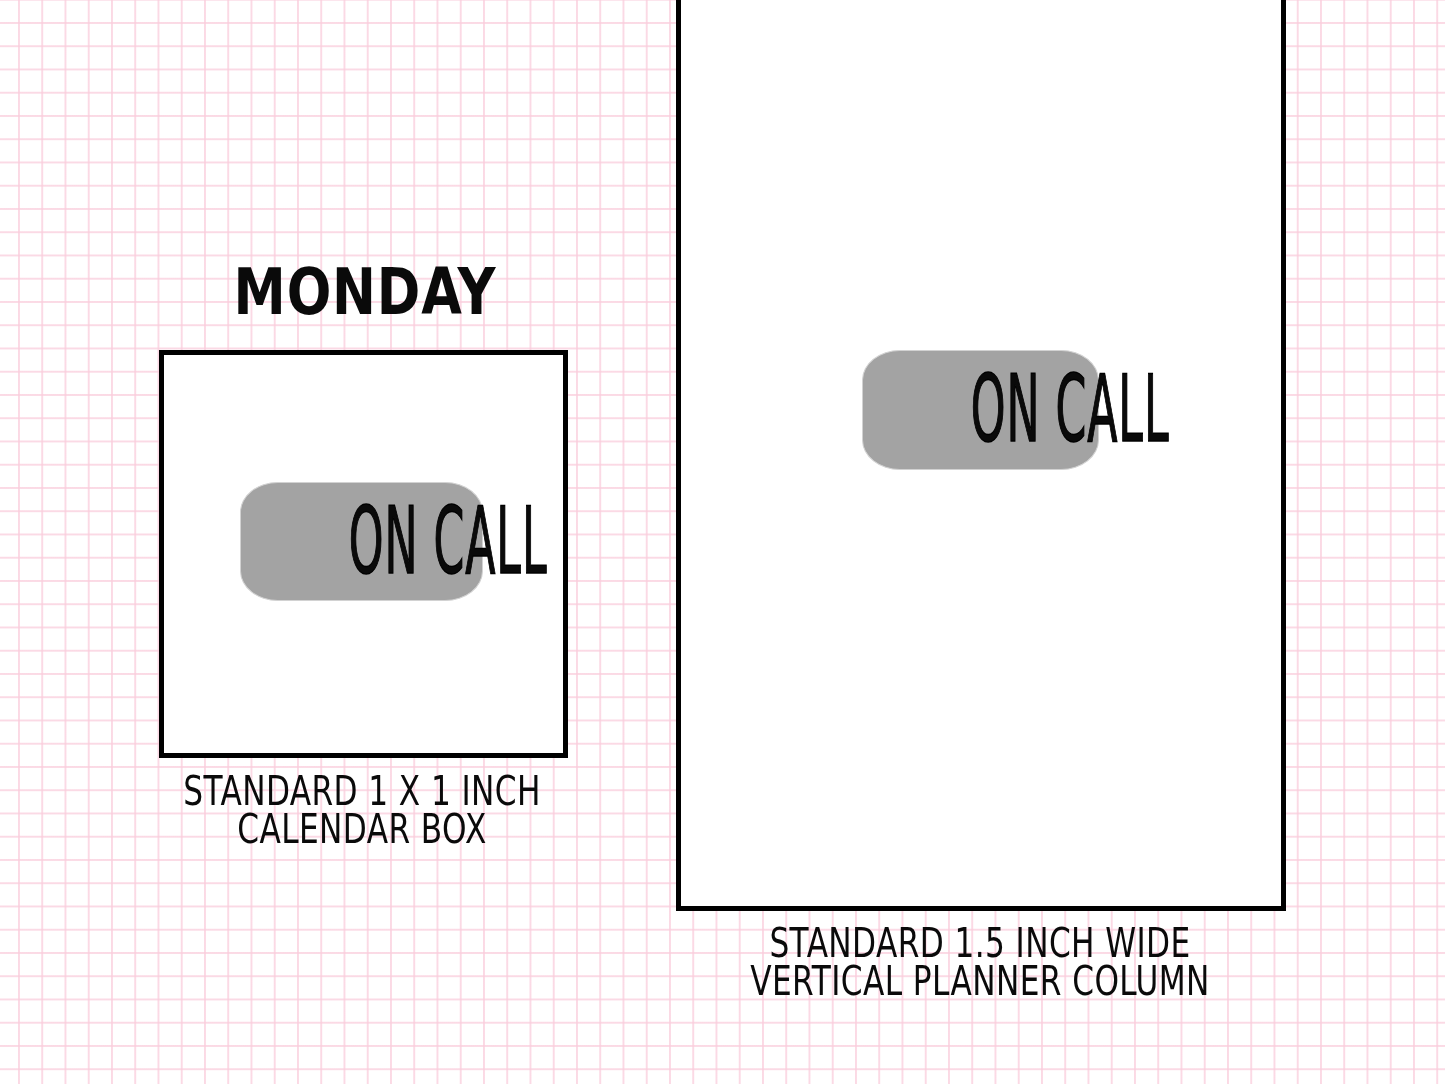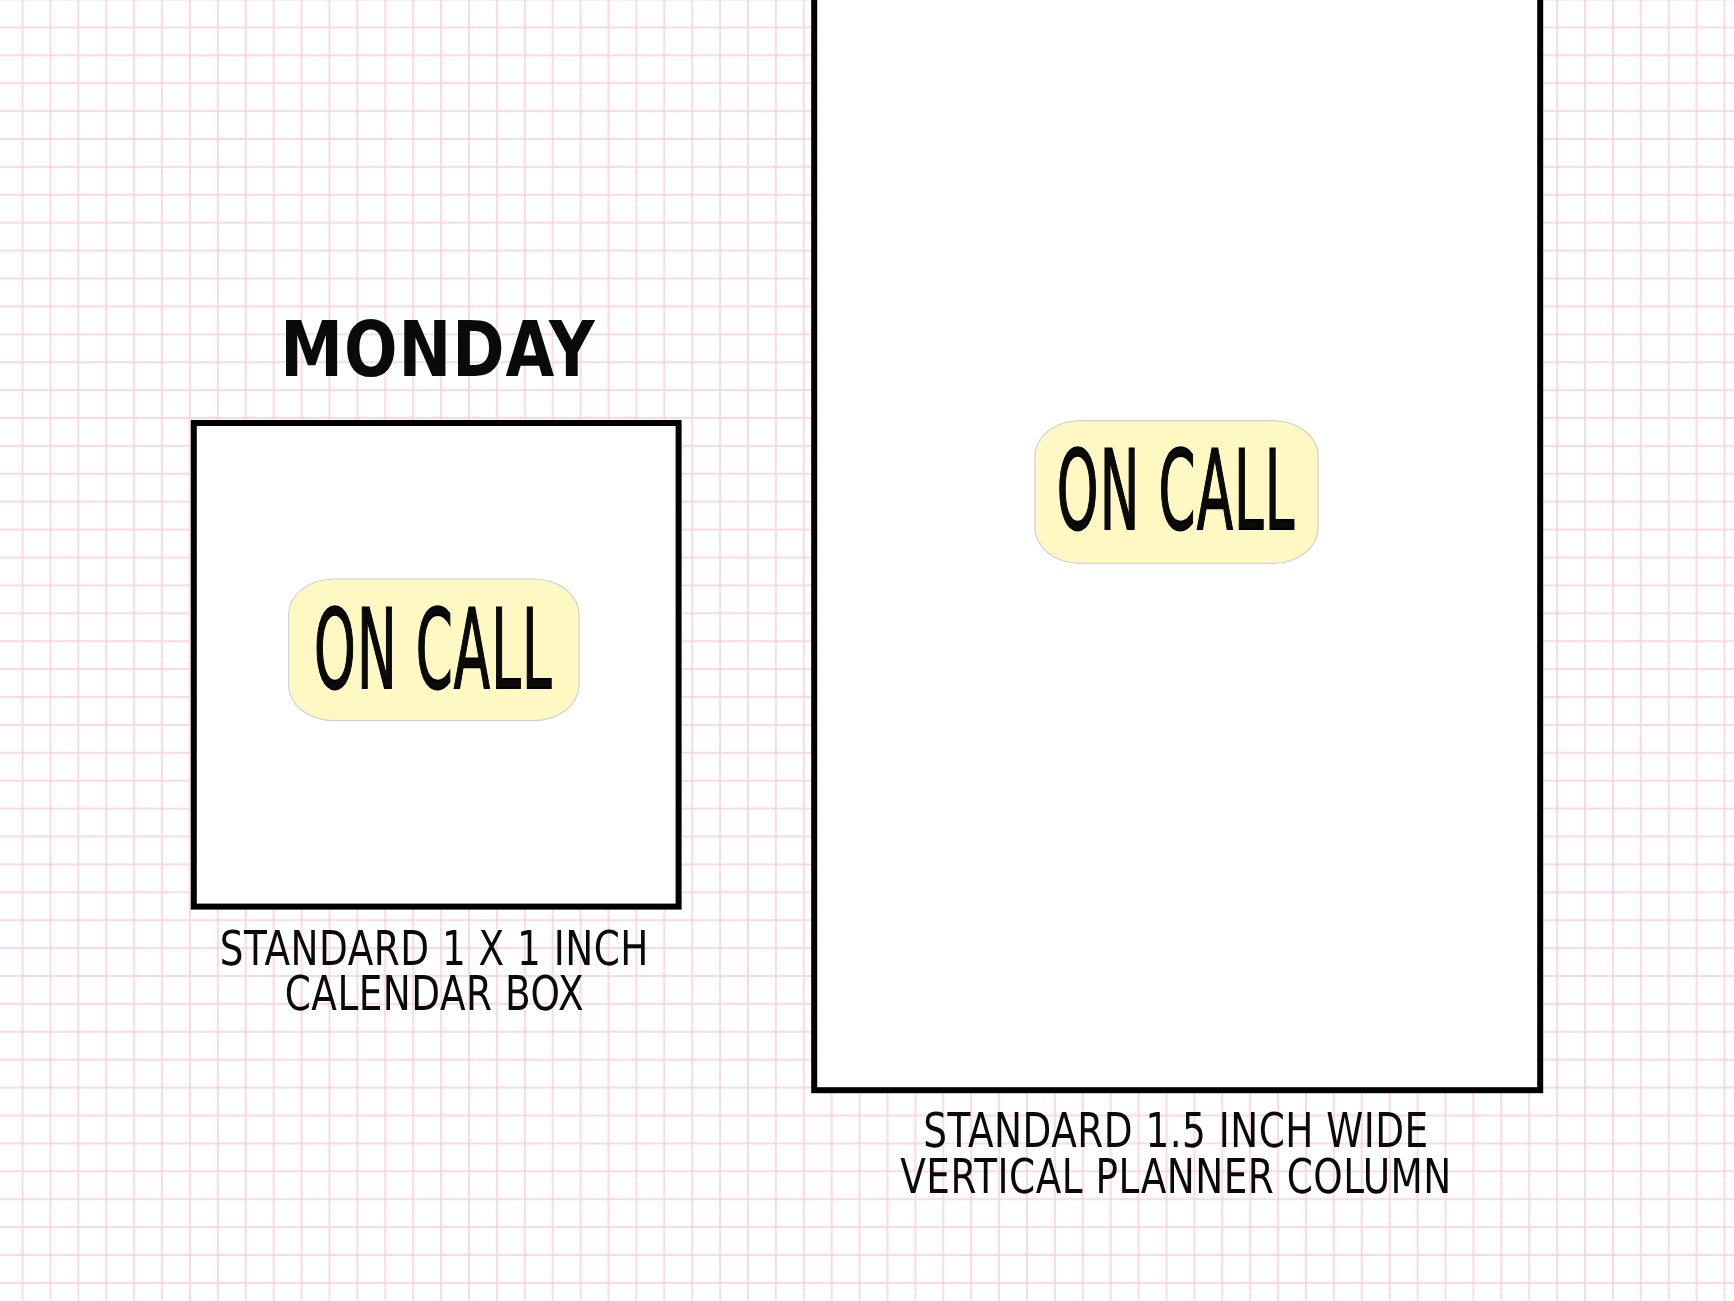--- a/index.html
+++ b/index.html
@@ -51,27 +51,27 @@
     .box-column {
       left: 676px;
       top: -10px;
       width: 610px;
       height: 921px;
     }
 
     .sticker {
       position: absolute;
       box-sizing: border-box;
-      background: #fef9c3;
+      background: #a3a3a3;
       border: 1.5px solid #d2d2d2;
       border-radius: 38px / 30px;
       box-shadow: 0 0 0 0 #ddd;
       display: flex;
       align-items: center;
-      justify-content: center;
+      justify-content: flex-start;
     }
     .sticker-calendar {
       left: 240px;
       top: 482px;
       width: 243px;
       height: 119px;
     }
     .sticker-column {
       left: 862px;
       top: 350px;

